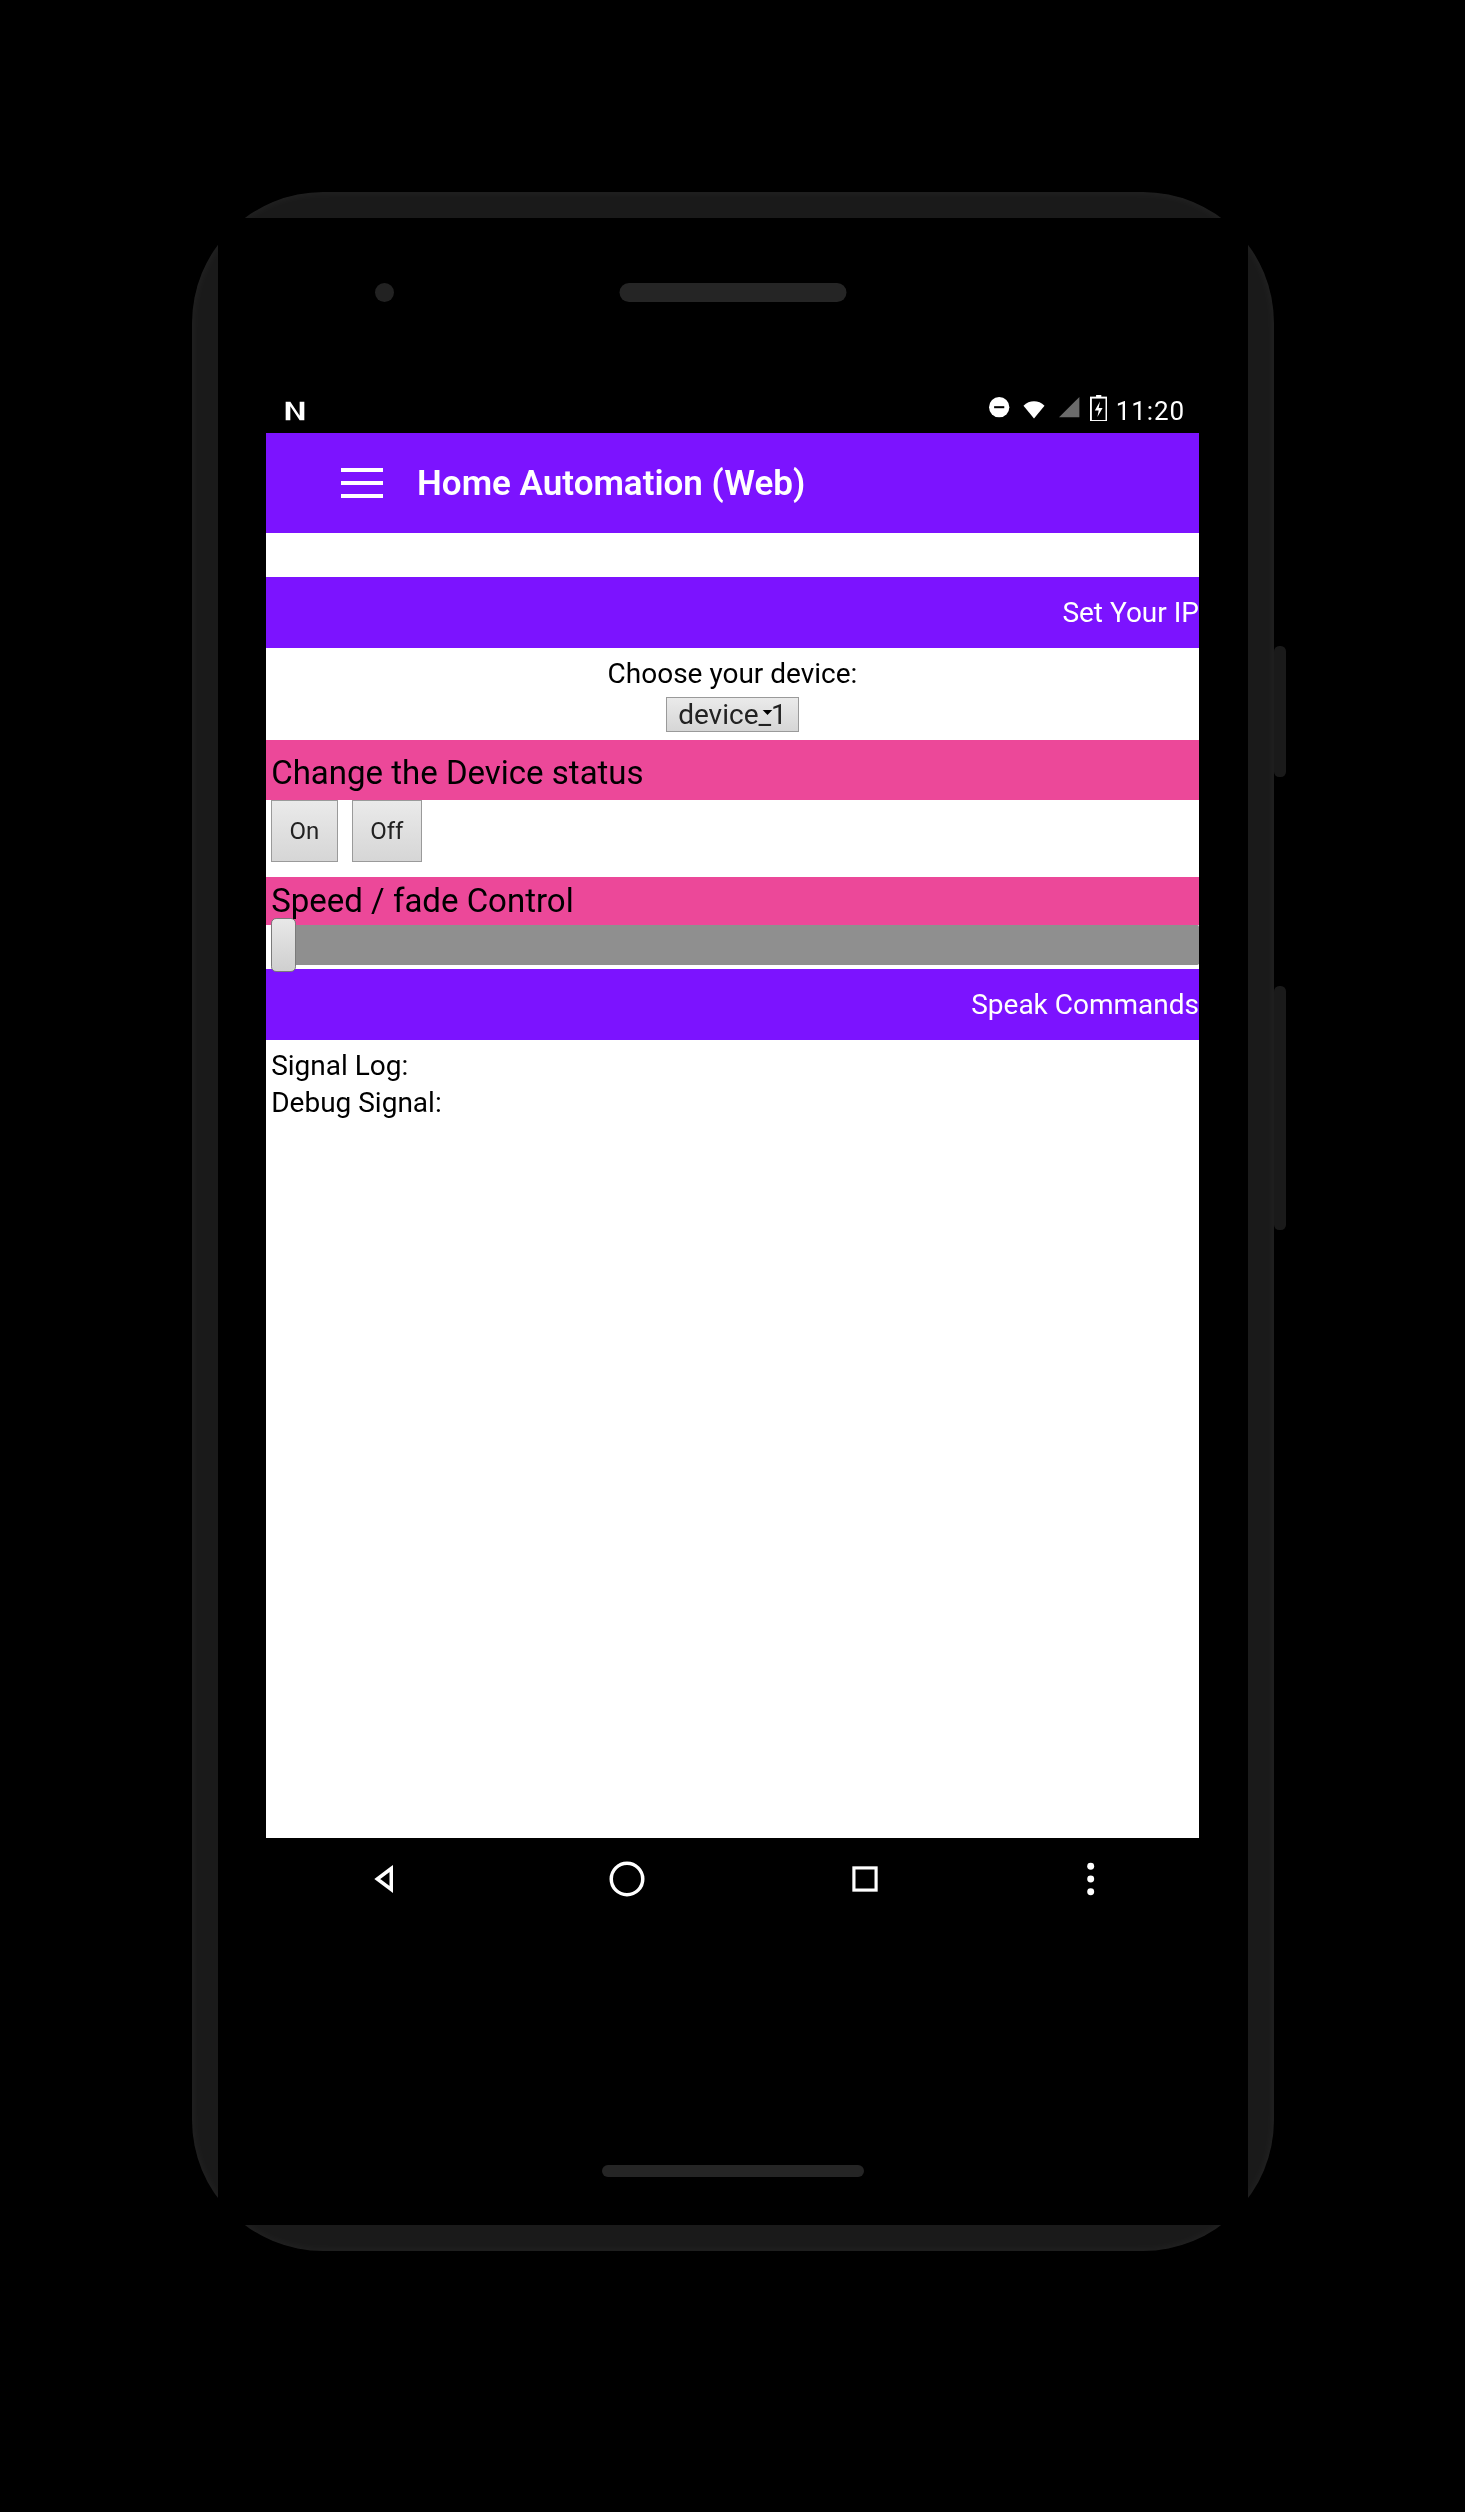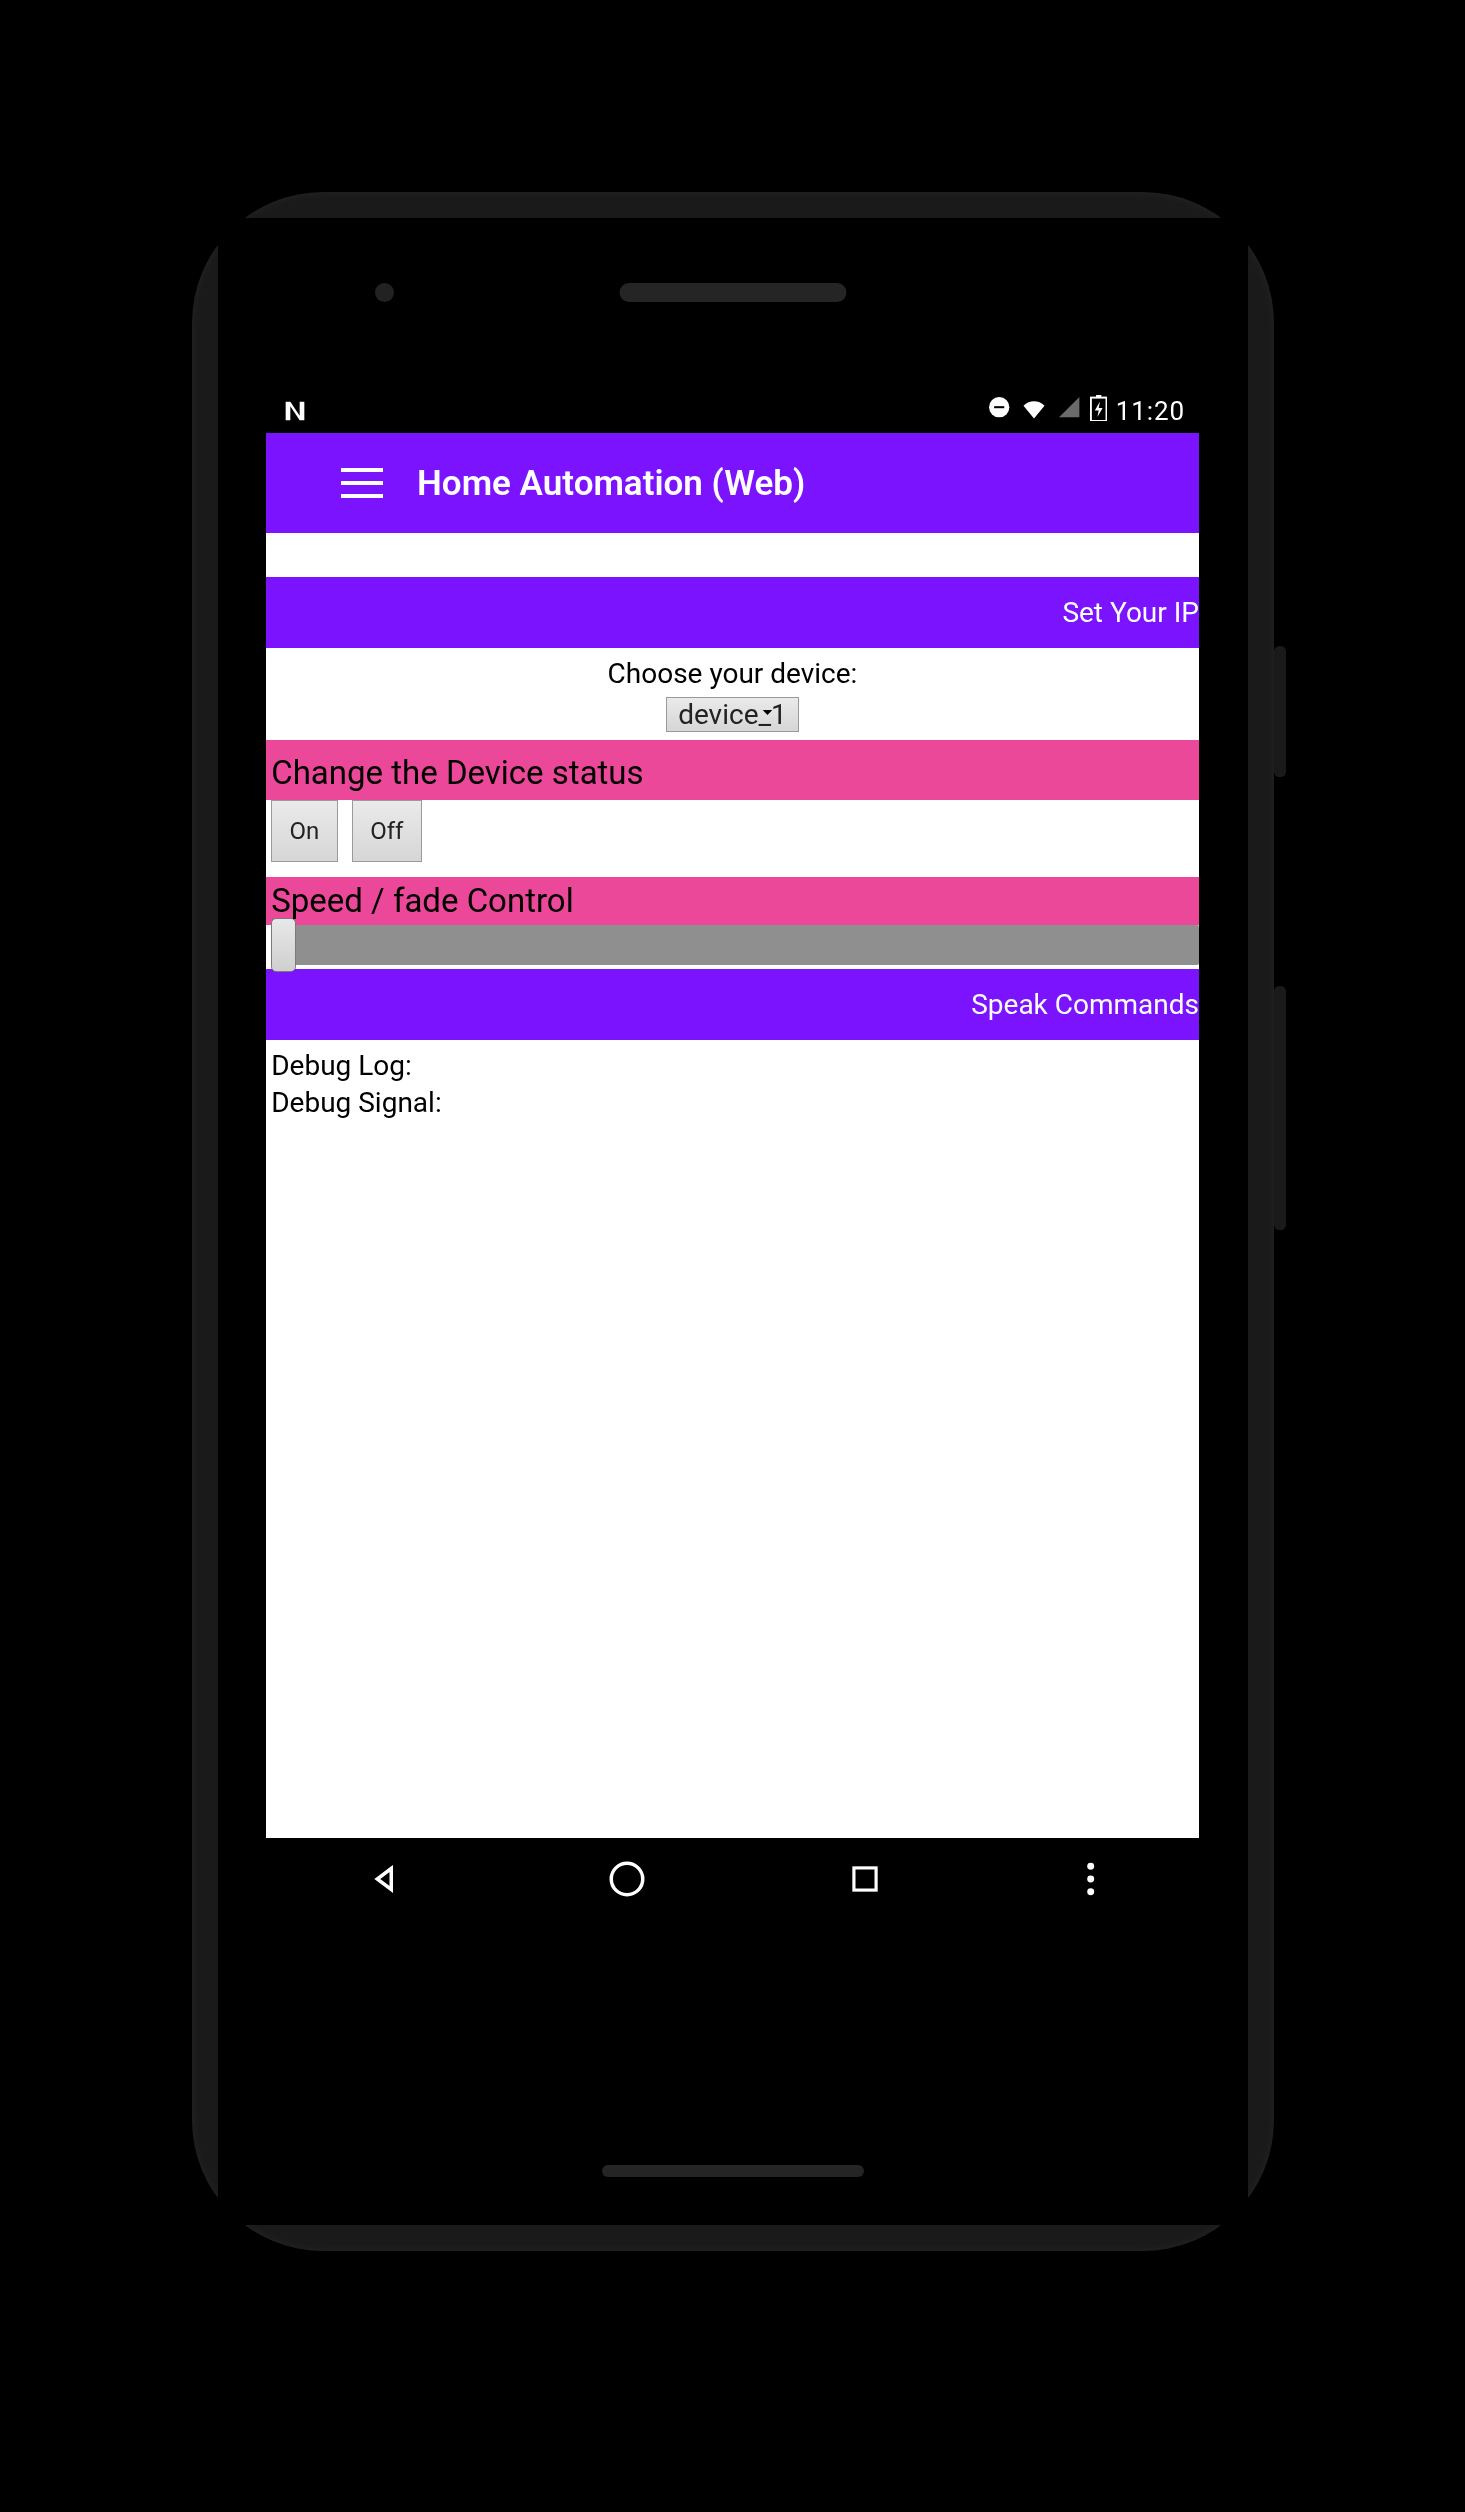--- a/index.html
+++ b/index.html
@@ -305,21 +305,21 @@
       <div class="section-label" style="padding-top:3.5px;padding-bottom:5.2px;">Speed / fade Control</div>
       <div class="slider-wrap">
         <div class="slider-track">
           <div class="slider-thumb"></div>
         </div>
       </div>
 
       <div class="btn-bar" style="margin-top:3.5px;">Speak Commands</div>
 
       <div class="log-area">
-        <div>Debug Log:</div>
+        <div>Signal Log:</div>
         <div>Debug Signal:</div>
       </div>
 
       <div class="nav-bar">
         <span>
           <svg width="42" height="42" viewBox="0 0 24 24">
               <path fill="none" stroke="#fff" stroke-width="2" d="M15 6l-8 6 8 6z"></path>
             </svg>
         </span>
         <span>

